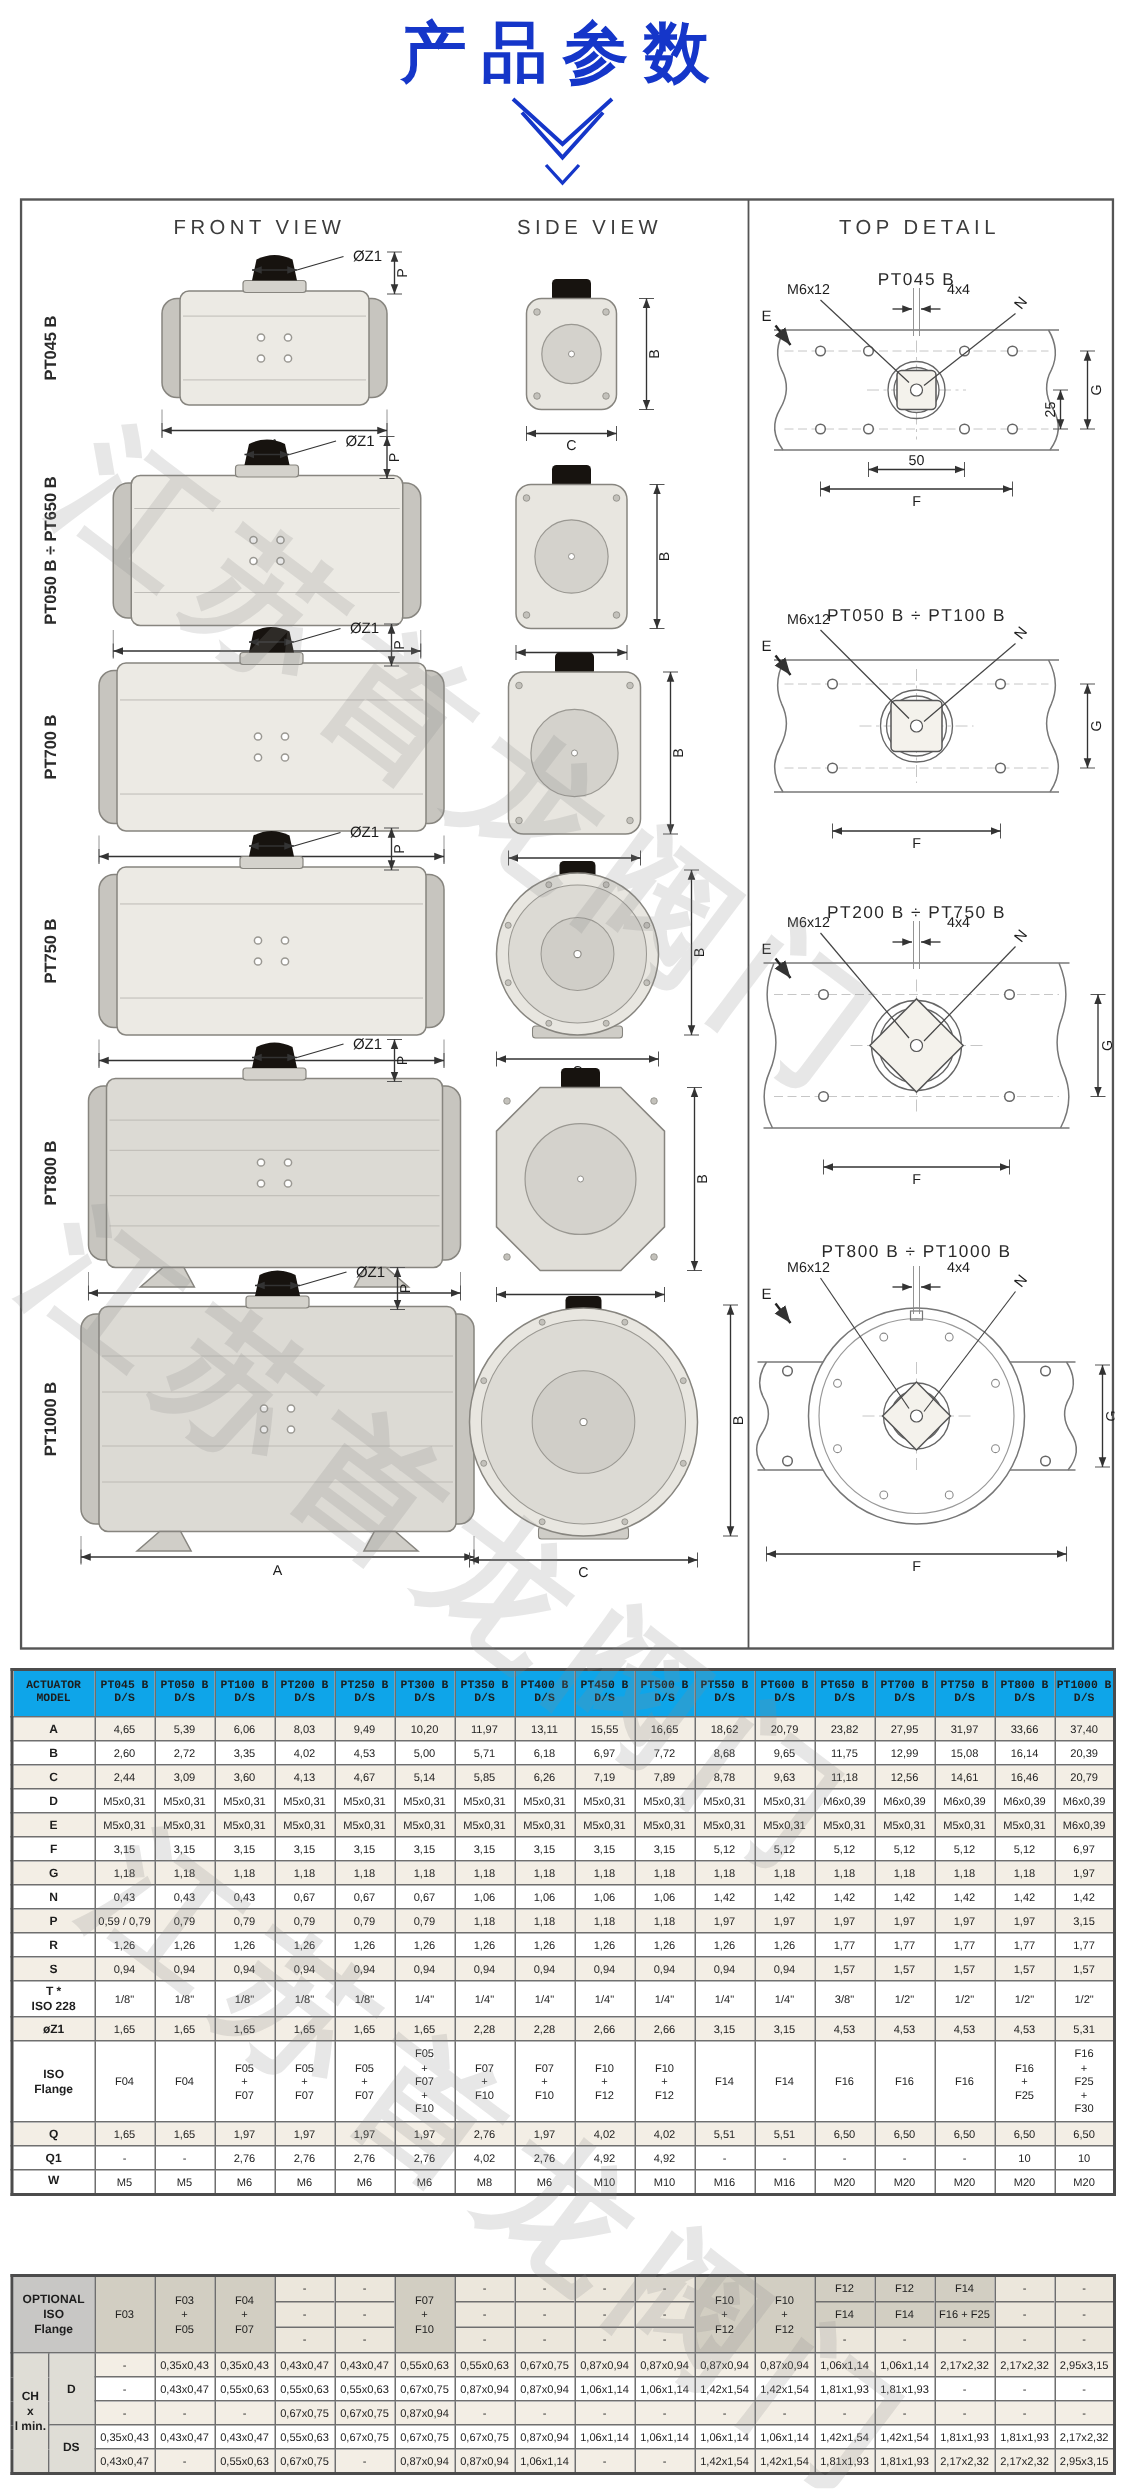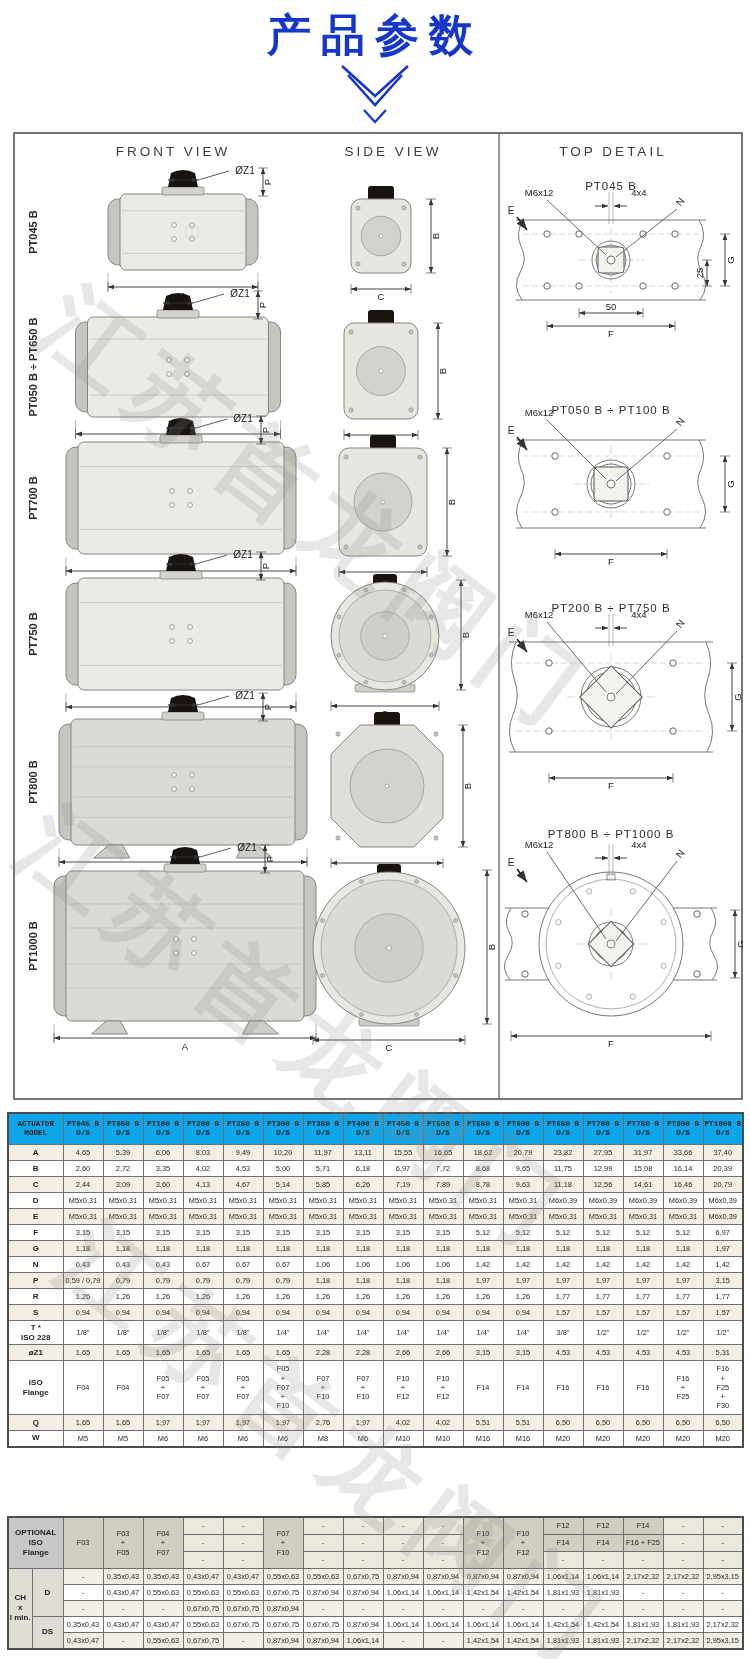--- a/index.html
+++ b/index.html
@@ -909,20 +909,40 @@
             <td>4,02</td>
             <td>5,51</td>
             <td>5,51</td>
             <td>6,50</td>
             <td>6,50</td>
             <td>6,50</td>
             <td>6,50</td>
             <td>6,50</td>
           </tr>
           <tr class="rw">
+            <td class="lab">Q1</td>
+            <td>-</td>
+            <td>-</td>
+            <td>2,76</td>
+            <td>2,76</td>
+            <td>2,76</td>
+            <td>2,76</td>
+            <td>4,02</td>
+            <td>2,76</td>
+            <td>4,92</td>
+            <td>4,92</td>
+            <td>-</td>
+            <td>-</td>
+            <td>-</td>
+            <td>-</td>
+            <td>-</td>
+            <td>10</td>
+            <td>10</td>
+          </tr>
+          <tr class="rw">
             <td class="lab">W</td>
             <td>M5</td>
             <td>M5</td>
             <td>M6</td>
             <td>M6</td>
             <td>M6</td>
             <td>M6</td>
             <td>M8</td>
             <td>M6</td>
             <td>M10</td>

